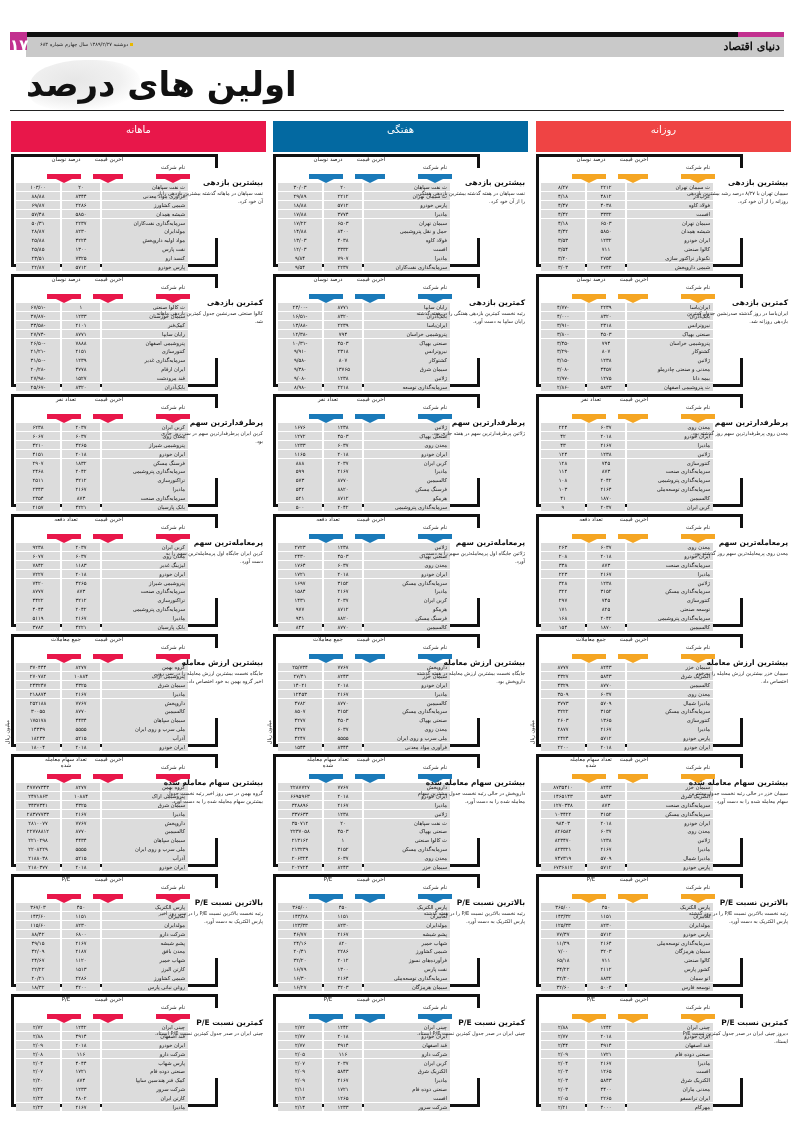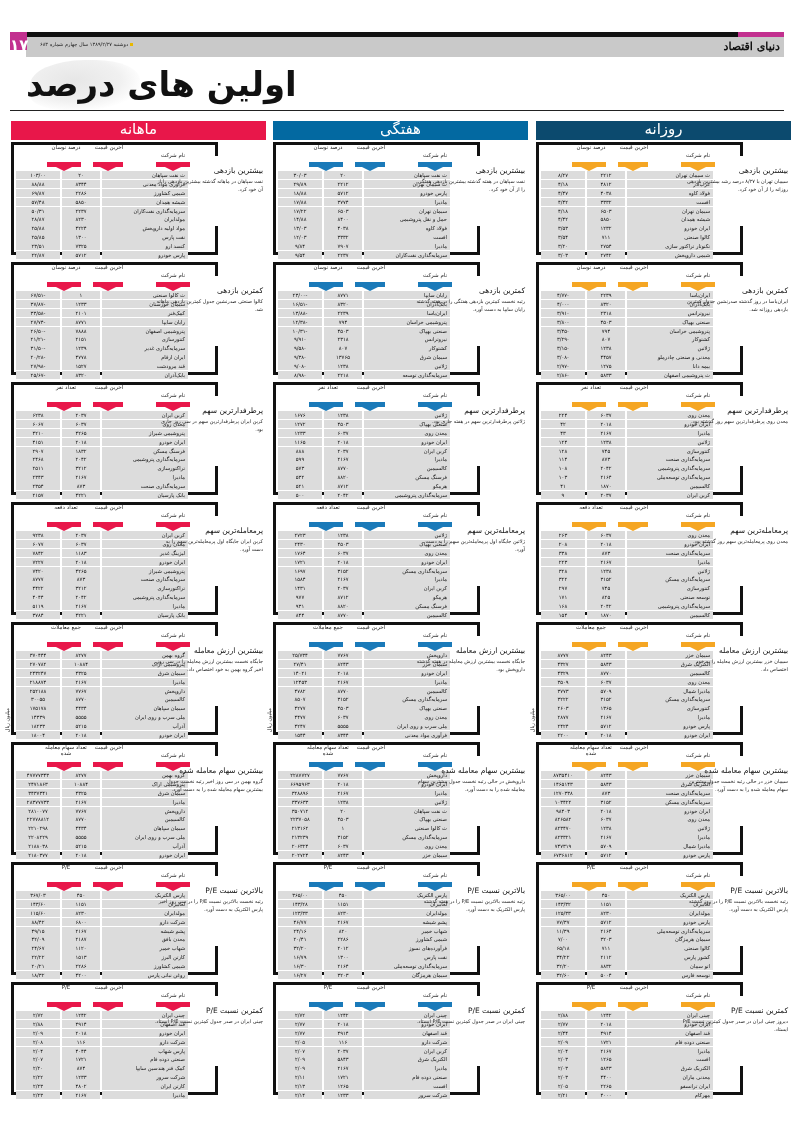--- a/index.html
+++ b/index.html
@@ -17,21 +17,21 @@
   .logo { position: absolute; right: 4px; top: 8px; font-family: "DejaVu Serif", serif; font-size: 11px; font-weight: bold; direction: rtl; color: #111; }
 
   .title-area { position: absolute; left: 10px; top: 60px; width: 774px; height: 50px; }
   .map-bg { position: absolute; left: 20px; top: 0; width: 110px; height: 50px; border-radius: 50% 40% 50% 30%;
             background: radial-gradient(ellipse at 40% 40%, #e4e4e4 0%, #efefef 50%, #fff 75%); opacity: .9; }
   .page-title { position: absolute; left: 16px; top: 4px; font-family: "DejaVu Sans", sans-serif; font-weight: bold;
                 font-size: 34px; direction: rtl; color: #111; letter-spacing: -1px; }
   .title-rule { position: absolute; left: 10px; top: 110px; width: 774px; height: 1px; background: #222; }
 
   .col { position: absolute; top: 121px; width: 255px; }
-  .col-head { height: 19px; color: #fff; text-align: center; font-size: 15px; line-height: 17px; direction: rtl; }
+  .col-head { height: 31px; color: #fff; text-align: center; font-size: 10px; line-height: 17px; direction: rtl; }
 
   .block { position: relative; height: 120px; margin-top: 0; }
   .frame { position: absolute; left: 0; top: 2px; width: 207px; height: 113px; border: 3px solid #111; border-right: none; background: #fff; }
   .frame-tail { position: absolute; left: 204px; top: 2px; width: 3px; height: 14px; background: #111; }
   .frame-tail2 { position: absolute; left: 204px; top: 86px; width: 3px; height: 29px; background: #111; }
 
   .thead { position: absolute; left: 5px; top: 4px; width: 200px; height: 18px; direction: rtl; }
   .th { position: absolute; top: 0; font-size: 5.5px; text-align: center; line-height: 6px; color: #222; }
   .th.c1 { right: 0; width: 86px; top: 8px; }
   .th.c2 { right: 88px; width: 38px; }
@@ -45,21 +45,21 @@
 
   .tbody { position: absolute; left: 5px; top: 31px; width: 134px; direction: rtl; }
   .tr { display: flex; height: 8.3px; margin-bottom: 0.6px; font-size: 5.2px; line-height: 8.3px; }
   .td { background: #dcdcdc; overflow: hidden; white-space: nowrap; }
   .td.n { width: 86px; text-align: right; padding-right: 3px; margin-left: 2px; }
   .td.p { width: 38px; text-align: center; margin-left: 2px; }
   .td.v { width: 44px; text-align: center; }
   .tbody { width: 172px; }
 
   .desc { position: absolute; left: 142px; top: 26px; width: 110px; direction: rtl; text-align: right; }
-  .desc-title { font-size: 7.5px; font-weight: normal; margin-bottom: 2px; white-space: nowrap; }
+  .desc-title { font-size: 7.5px; font-weight: bold; margin-bottom: 2px; white-space: nowrap; }
   .desc-body { font-size: 5px; line-height: 8px; color: #222; }
   .side-label { position: absolute; left: -7px; top: 88px; font-size: 5px; writing-mode: vertical-rl; transform: rotate(180deg); color: #222; }
 </style>
 </head>
 <body>
 
 <div class="masthead">
   <div class="mh-black"></div>
   <div class="mh-magenta-top"></div>
   <div class="mh-gray"></div>
@@ -71,21 +71,21 @@
 </div>
 
 <div class="title-area">
   <div class="map-bg"></div>
   <div class="page-title">اولین های درصد</div>
 </div>
 <div class="title-rule"></div>
 
 <div id="columns">
     <div class="col" style="left: 536px; --acc: #f5a623;">
-      <div class="col-head" style="background: #0c4a6e;">روزانه</div>
+      <div class="col-head" style="background: #ef4444;">روزانه</div>
       <div class="block">
         <div class="frame"></div>
         <div class="frame-tail"></div>
         <div class="frame-tail2"></div>
         <div class="thead">
           <div class="th c1">نام شرکت</div>
           <div class="th c2">آخرین قیمت</div>
           <div class="th c3">درصد نوسان</div>
           <div class="arrow a1"></div>
           <div class="arrow a2"></div>

